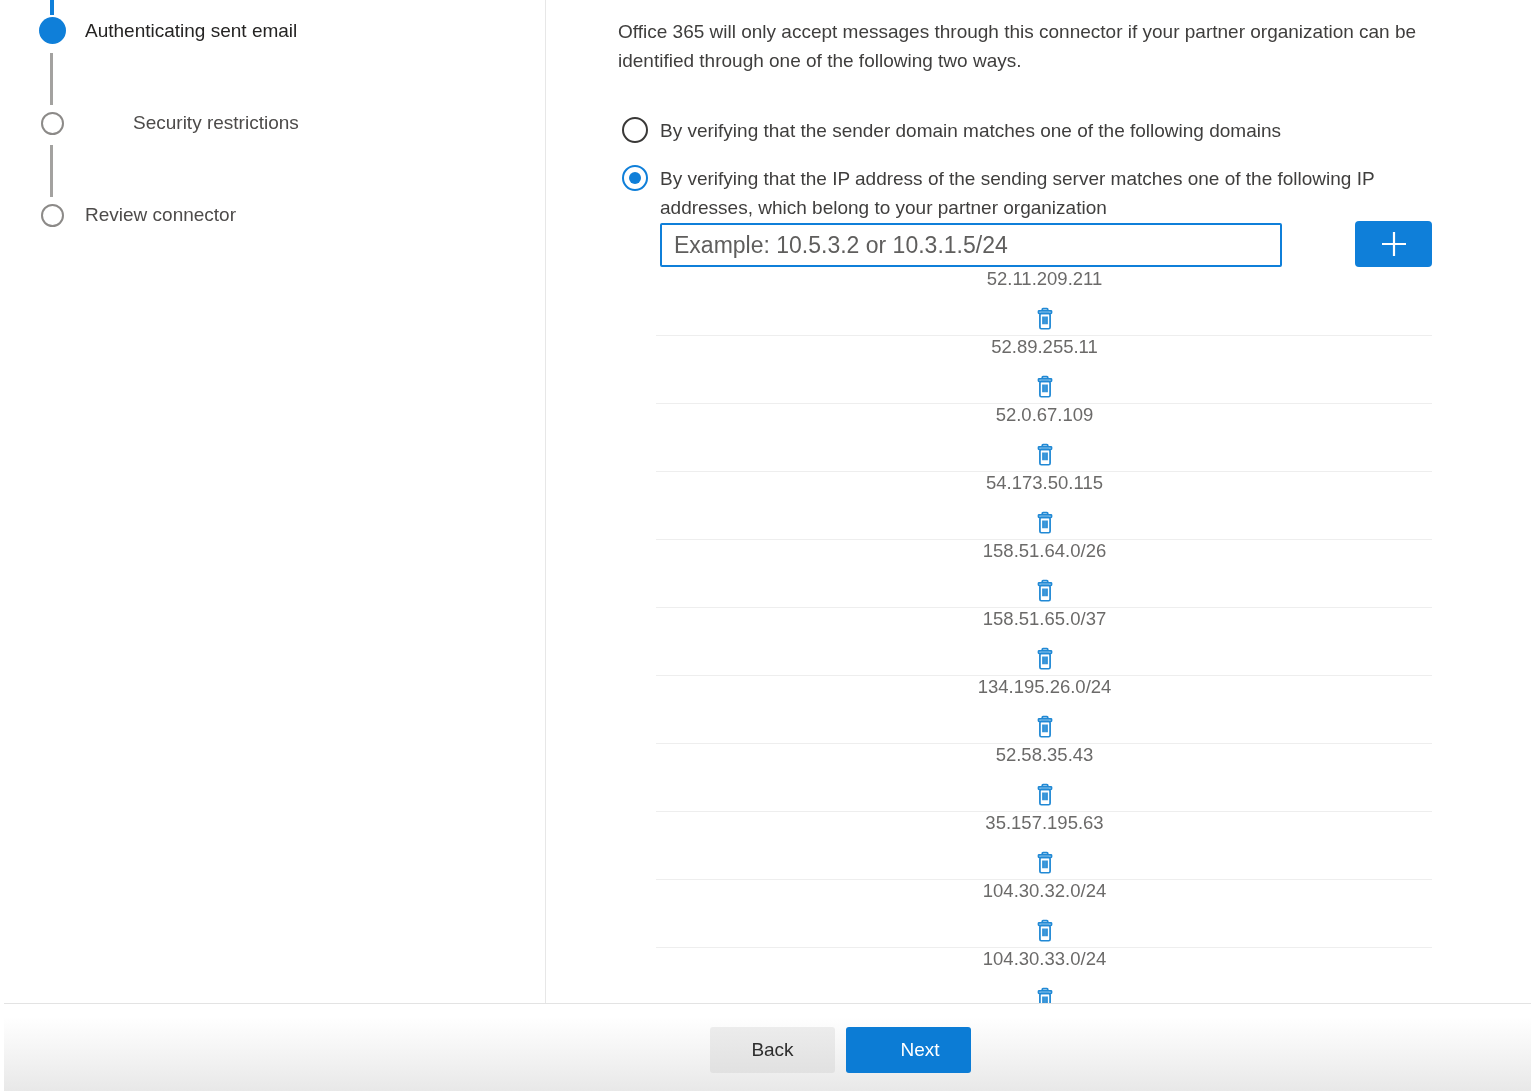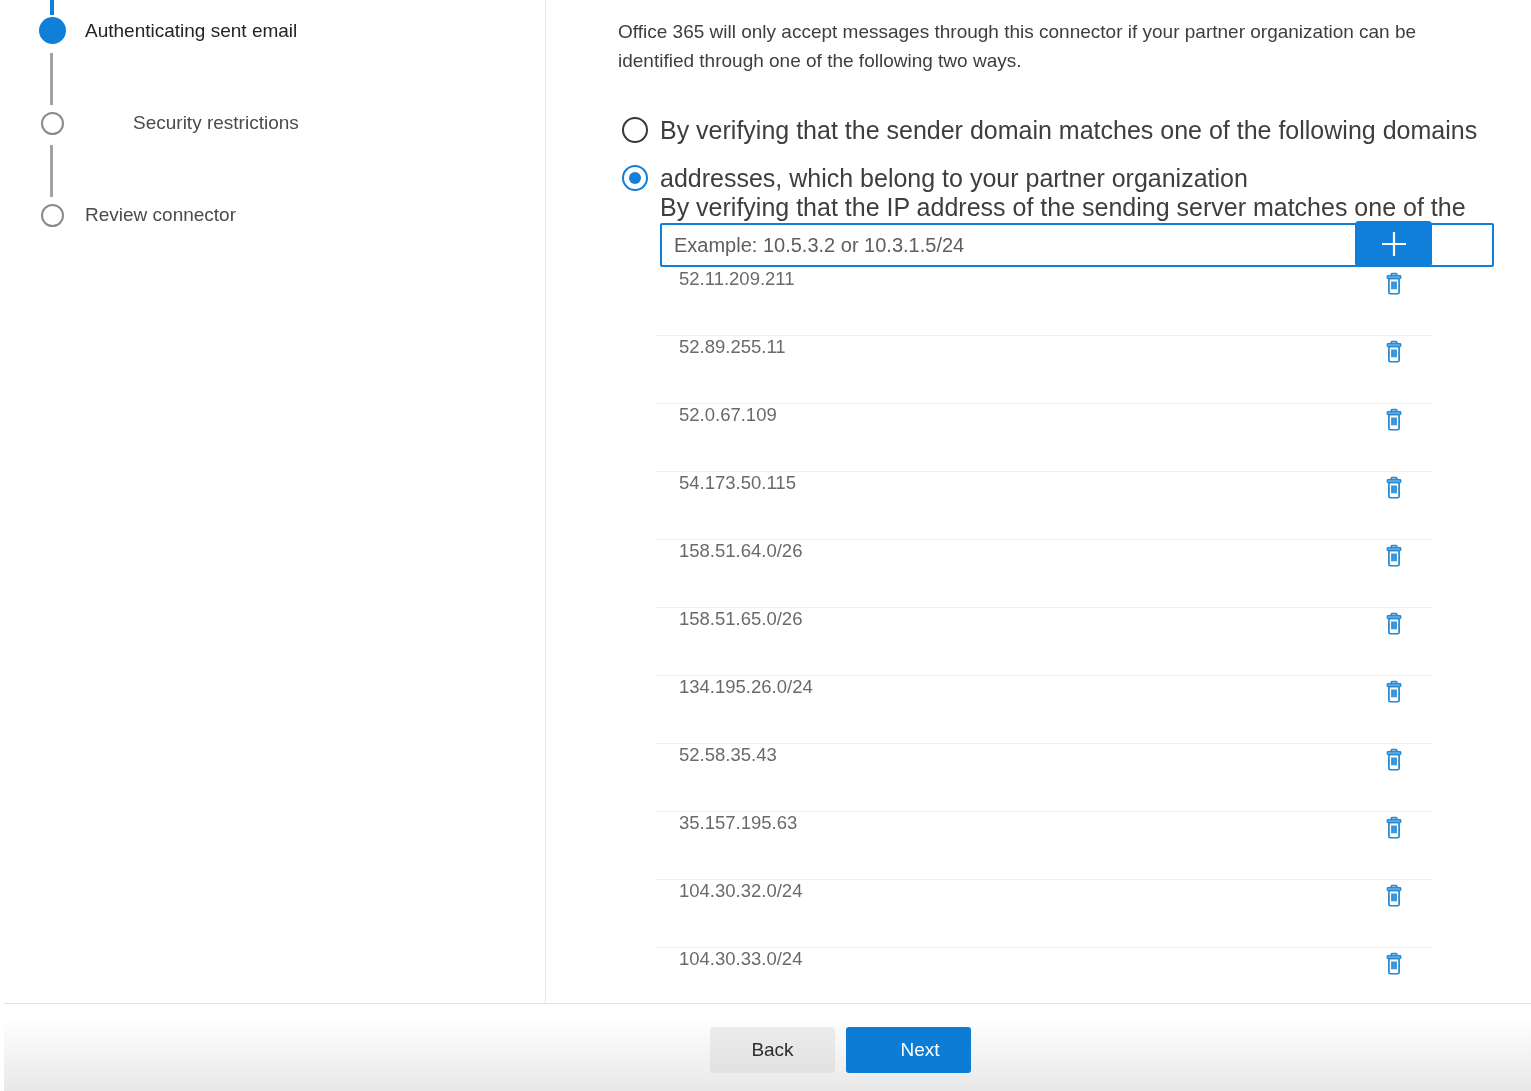--- a/index.html
+++ b/index.html
@@ -42,44 +42,44 @@
     width: 26px; height: 26px; border-radius: 50%;
     background: #fff; cursor: pointer;
   }
   .radio-outer.unselected { border: 2.5px solid #39383 7; border: 2.5px solid #393837; }
   .radio-outer.selected { border: 2.5px solid #0f7fd9; position: relative; }
   .radio-outer.selected::after {
     content: ""; position: absolute; left: 4.5px; top: 4.5px;
     width: 12px; height: 12px; border-radius: 50%; background: #0f7fd9;
   }
   .opt-label {
-    left: 660px; font-size: 25px; line-height: 29px; color: #3f3e3d;
+    left: 660px; font-size: 19px; line-height: 29px; color: #3f3e3d;
   }
 
   .ip-input {
-    left: 660px; top: 223px; width: 834px; height: 44px;
+    left: 660px; top: 223px; width: 622px; height: 44px;
     border: 2px solid #0f7fd9; border-radius: 2px;
     font-family: "Liberation Sans", sans-serif;
-    font-size: 20px; color: #3f3e3d; padding: 0 12px; outline: none;
+    font-size: 23px; color: #3f3e3d; padding: 0 12px; outline: none;
   }
   .ip-input::placeholder { color: #5f5e5d; opacity: 1; }
   .add-btn {
     left: 1355px; top: 221px; width: 77px; height: 46px;
     background: #0f7fd9; border: none; border-radius: 4px;
     cursor: pointer; display: flex; align-items: center; justify-content: center;
   }
 
   .ip-list {
     left: 656px; top: 268px; width: 776px; height: 735px;
     overflow: hidden;
   }
   .ip-row {
-    height: 68px; display: flex; align-items: flex-start;
+    height: 68px; display: flex; align-items: center;
     border-bottom: 1px solid #eeeeee;
-    padding-left: 23px; padding-right: 22px;
+    padding-left: 23px; padding-right: 22px; flex-direction: column;
   }
   .ip-row .ip-address {
     flex: 1; font-size: 18.5px; color: #6b6a69;
   }
   .del-btn {
     width: 32px; height: 32px; background: transparent; border: none;
     cursor: pointer; display: flex; align-items: center; justify-content: center;
   }
 
   
@@ -126,22 +126,22 @@
   <div>identified through one of the following two ways.</div>
 </div>
 
 <div class="abs radio-outer unselected" style="left:622px;top:117px;"></div>
 <div class="abs opt-label" style="top:116px;">
   <div>By verifying that the sender domain matches one of the following domains</div>
 </div>
 
 <div class="abs radio-outer selected" style="left:622px;top:165px;"></div>
 <div class="abs opt-label" style="top:164px;">
+  <div>By verifying that the IP address of the sending server matches one of the following IP</div>
   <div>addresses, which belong to your partner organization</div>
-  <div>By verifying that the IP address of the sending server matches one of the following IP</div>
 </div>
 
 <input class="abs ip-input" type="text" placeholder="Example: 10.5.3.2 or 10.3.1.5/24" style="">
 <button class="abs add-btn">
   <span style="display:flex;">
     <svg width="34" height="34" viewBox="0 0 34 34">
       <path d="M17 5 V29 M5 17 H29" stroke="#ffffff" stroke-width="2.2" fill="none"></path>
     </svg>
   </span>
 </button>
@@ -221,21 +221,21 @@
           <rect x="7.3" y="6.7" width="9.4" height="14.3" rx="1.3"></rect>
           <line x1="10.2" y1="9.6" x2="10.2" y2="16.8"></line>
           <line x1="12" y1="9.6" x2="12" y2="16.8"></line>
           <line x1="13.8" y1="9.6" x2="13.8" y2="16.8"></line>
         </svg>
       </span>
     </button>
   </div>
 
   <div class="ip-row">
-    <span class="ip-address">158.51.65.0/26</span>
+    <span class="ip-address">158.51.65.0/37</span>
     <button class="del-btn">
       <span style="display:flex;">
         <svg width="26" height="26" viewBox="0 0 24 24" fill="none" stroke="#2189d5" stroke-width="1.6">
           <path d="M9.5 4.4 V3.1 a0.7 0.7 0 0 1 0.7 -0.7 h3.6 a0.7 0.7 0 0 1 0.7 0.7 V4.4"></path>
           <rect x="6" y="4.4" width="12" height="2.3" rx="0.5"></rect>
           <rect x="7.3" y="6.7" width="9.4" height="14.3" rx="1.3"></rect>
           <line x1="10.2" y1="9.6" x2="10.2" y2="16.8"></line>
           <line x1="12" y1="9.6" x2="12" y2="16.8"></line>
           <line x1="13.8" y1="9.6" x2="13.8" y2="16.8"></line>
         </svg>

